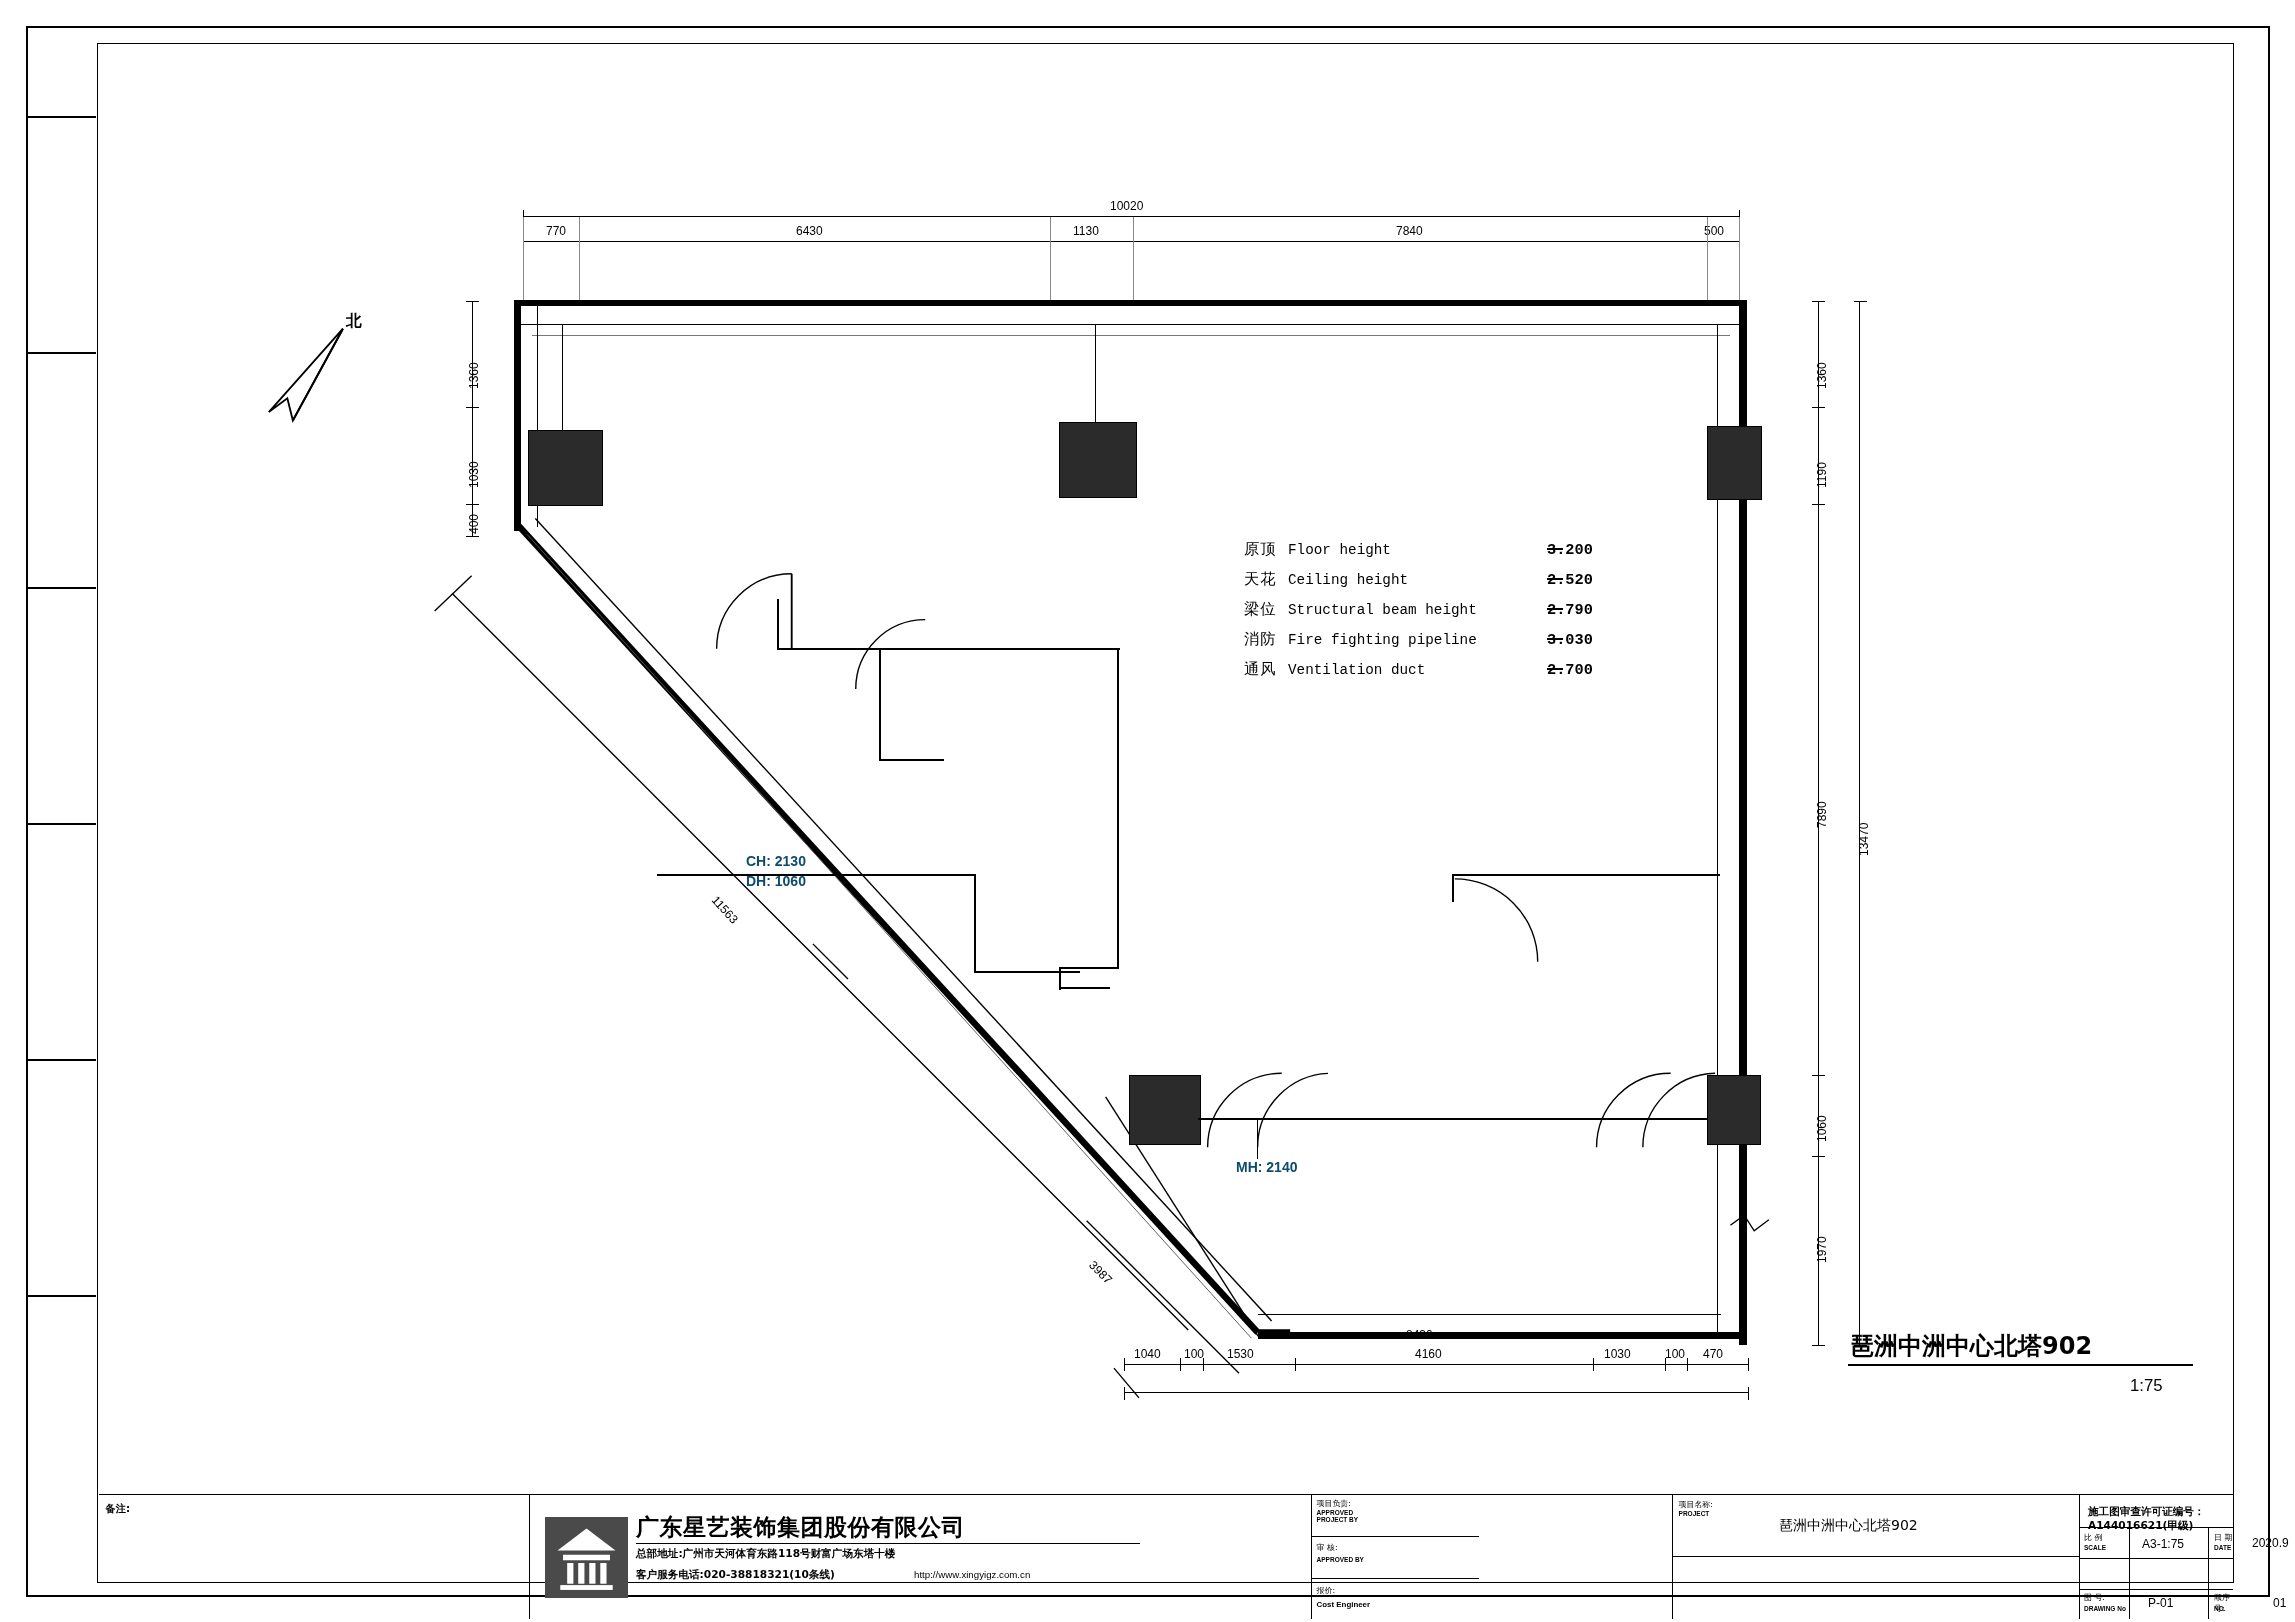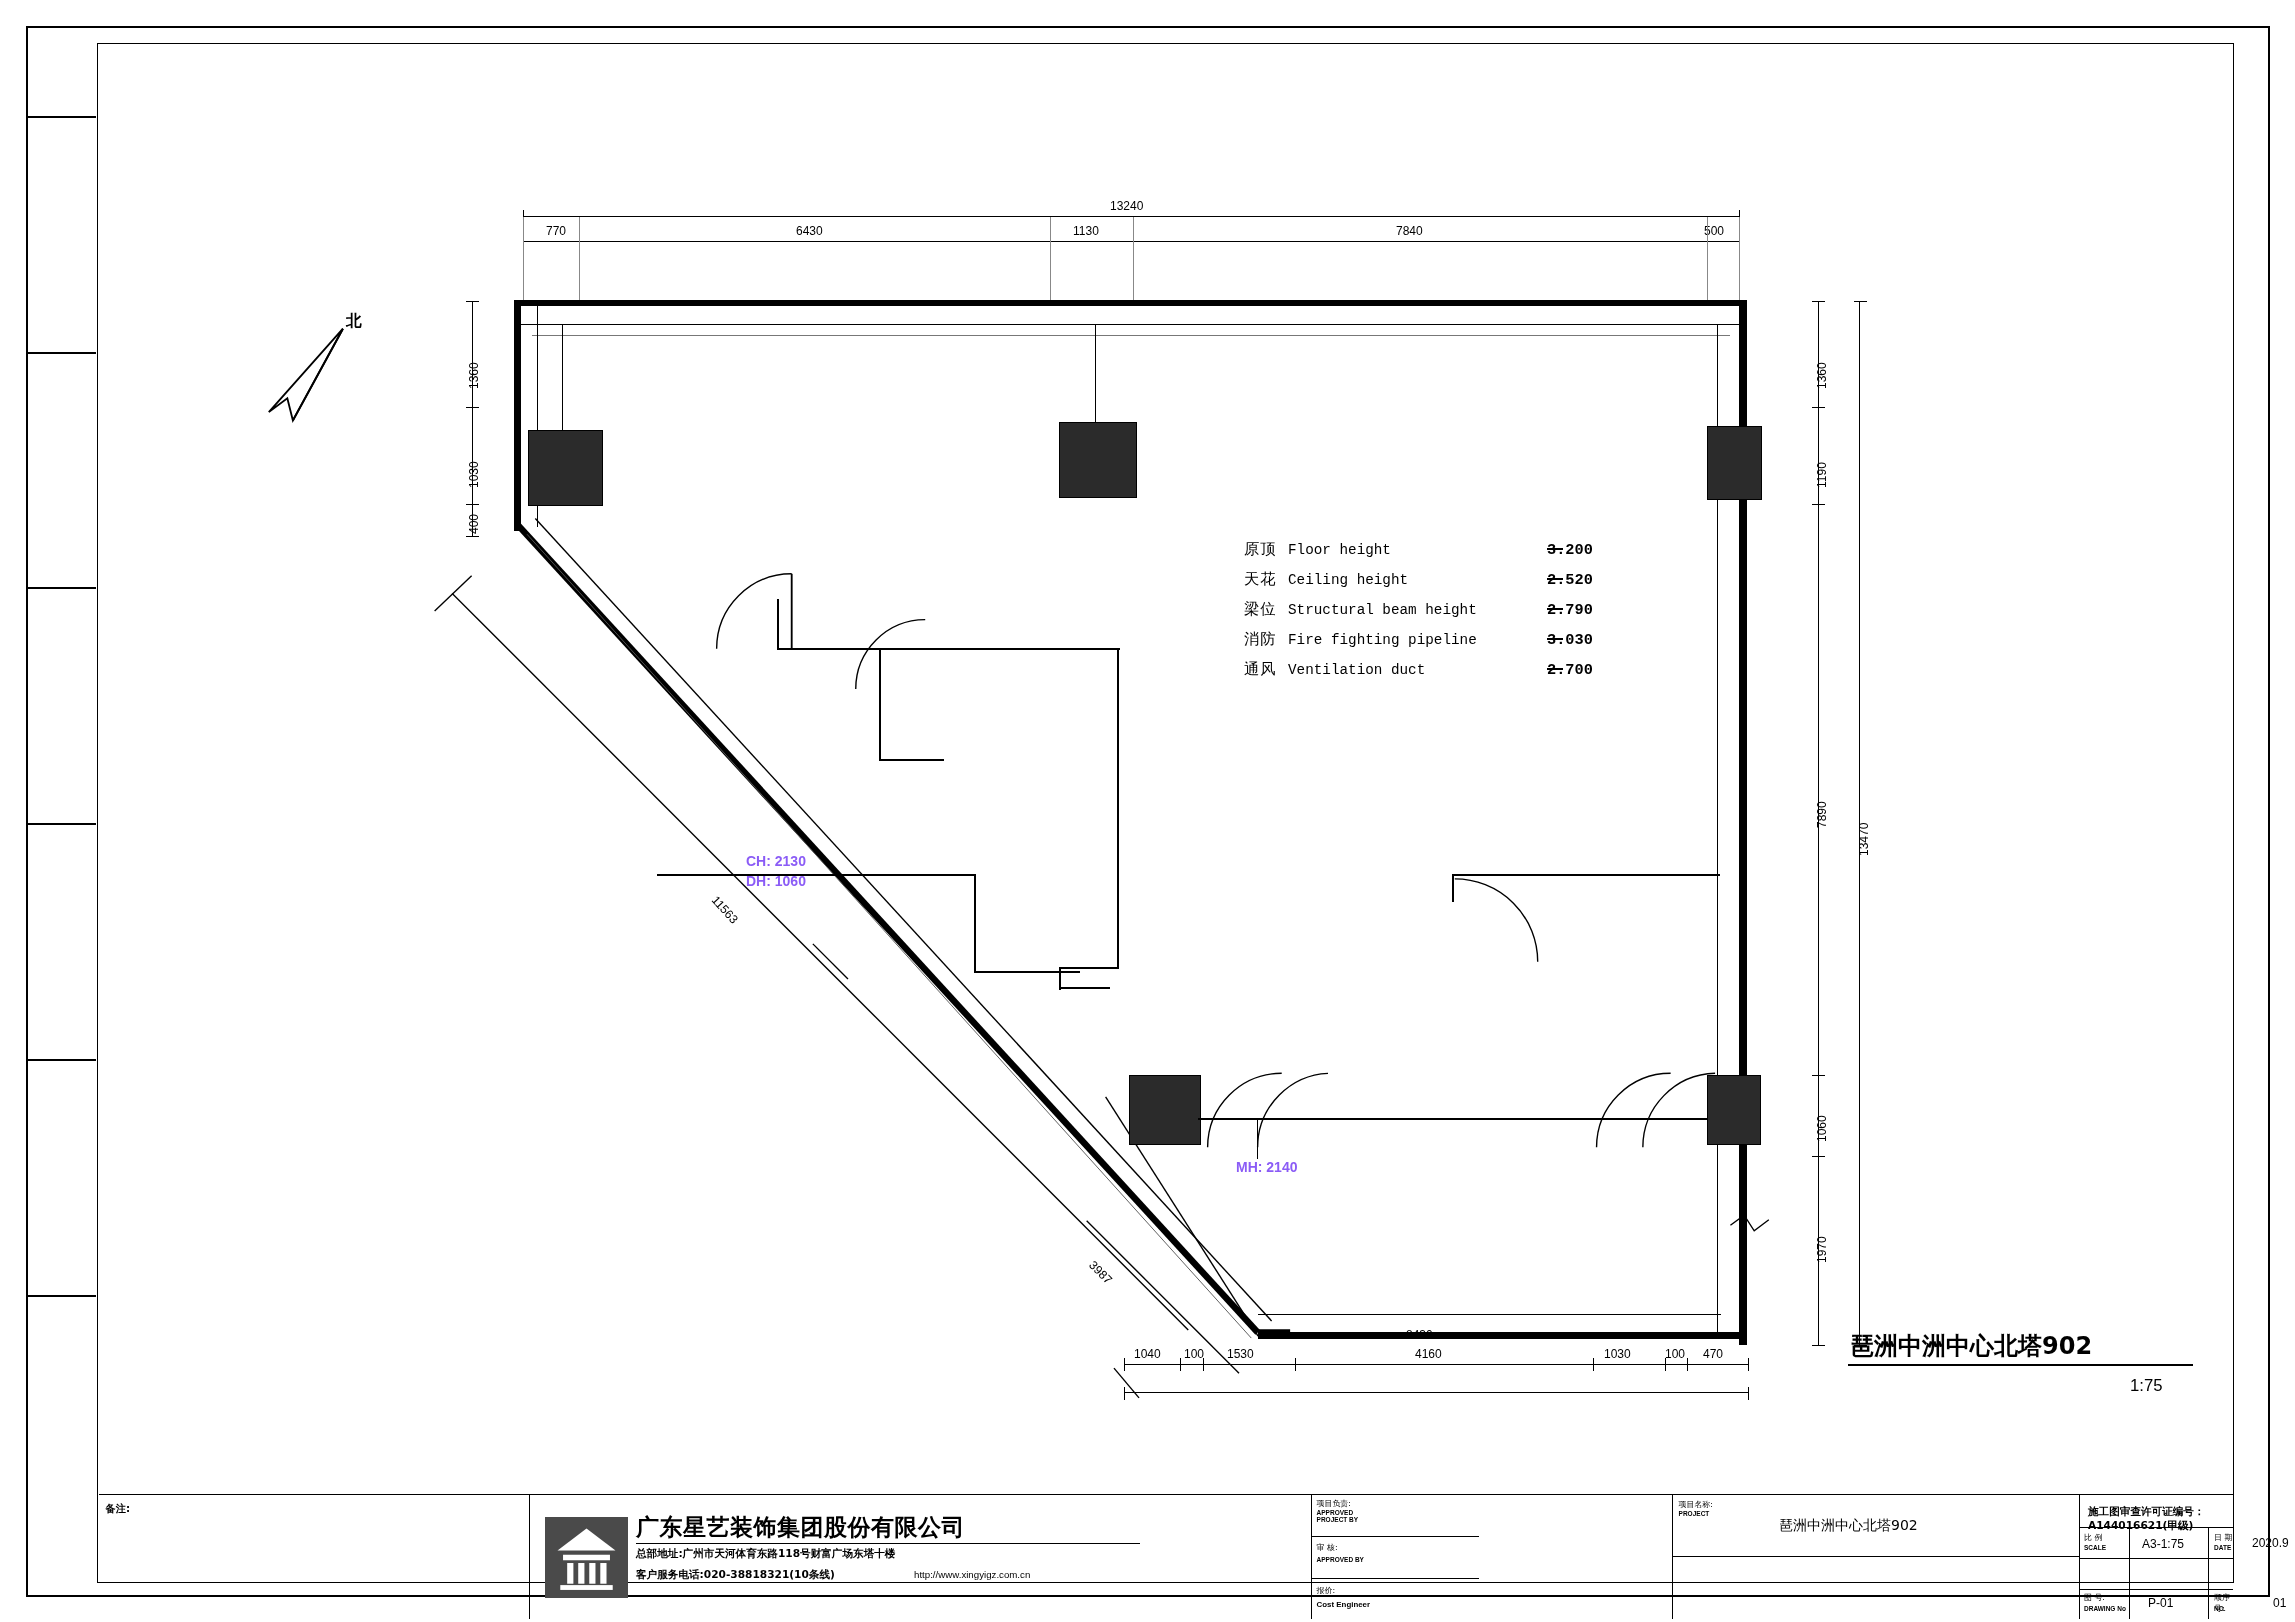--- a/index.html
+++ b/index.html
@@ -12,21 +12,21 @@
 
   
   .tick{position:absolute;background:#000;}
 
   
   .ln{position:absolute;background:#000;}
   .wall{position:absolute;background:#000;}
   .col{position:absolute;background:#2b2b2b;border:0.9px solid #000;}
   .dim-txt{position:absolute;font-size:12px;color:#000;white-space:nowrap;font-family:"Liberation Sans",sans-serif;}
   .dim-txt.v{transform-origin:0 0;transform:rotate(-90deg);}
-  .lbl{position:absolute;font-size:14px;color:#8b5cf6;white-space:nowrap;}
+  .lbl{position:absolute;font-size:14px;color:#0c4a6e;white-space:nowrap;}
 
   
   .legend{position:absolute;left:1244px;top:513px;font-size:0;}
   .legend .row{display:flex;align-items:baseline;height:30px;}
   .legend .cn{font-size:15.3px;width:44px;letter-spacing:0.9px;font-family:"DejaVu Sans",sans-serif;}
   .legend .en{font-size:14.3px;width:259px;font-family:"Liberation Mono",monospace;}
   .legend .val{font-size:15.3px;font-family:"Liberation Mono",monospace;font-weight:bold;position:relative;margin-top:28px;}
   .legend .val:before{content:"";position:absolute;left:0;top:7.4px;width:15.7px;height:1.4px;background:#000;}
   .legend .val span{padding-left:0;}
 
@@ -81,21 +81,21 @@
 
   <div class="compass-n" style="left:346px;top:311px;">北</div>
   <svg style="position:absolute;left:241px;top:324px;width:139px;height:116px;" viewBox="0 0 300 250" width="139" height="116">
     <polygon points="220,10 60,190 100,160 112,208" fill="#ffffff" stroke="#000" stroke-width="4"></polygon>
     <polyline points="220,10 112,208" fill="none" stroke="#000" stroke-width="4"></polyline>
   </svg>
 
   <div class="ln" style="left:523px;top:216px;width:1217px;height:1.4px;"></div>
   <div class="ln" style="left:523px;top:210px;width:1.4px;height:14px;"></div>
   <div class="ln" style="left:1739px;top:210px;width:1.4px;height:14px;"></div>
-  <div class="dim-txt" style="left:1110px;top:199px;">13240</div>
+  <div class="dim-txt" style="left:1110px;top:199px;">10020</div>
 
   <div class="ln" style="left:523px;top:241px;width:1217px;height:1.4px;"></div>
   <div class="ln" style="left:523px;top:235px;width:1.4px;height:13px;"></div>
   <div class="ln" style="left:579px;top:235px;width:1.4px;height:13px;"></div>
   <div class="ln" style="left:1050px;top:235px;width:1.4px;height:13px;"></div>
   <div class="ln" style="left:1133px;top:235px;width:1.4px;height:13px;"></div>
   <div class="ln" style="left:1707px;top:235px;width:1.4px;height:13px;"></div>
   <div class="ln" style="left:1739px;top:235px;width:1.4px;height:13px;"></div>
   <div class="dim-txt" style="left:546px;top:224px;">770</div>
   <div class="dim-txt" style="left:796px;top:224px;">6430</div>

